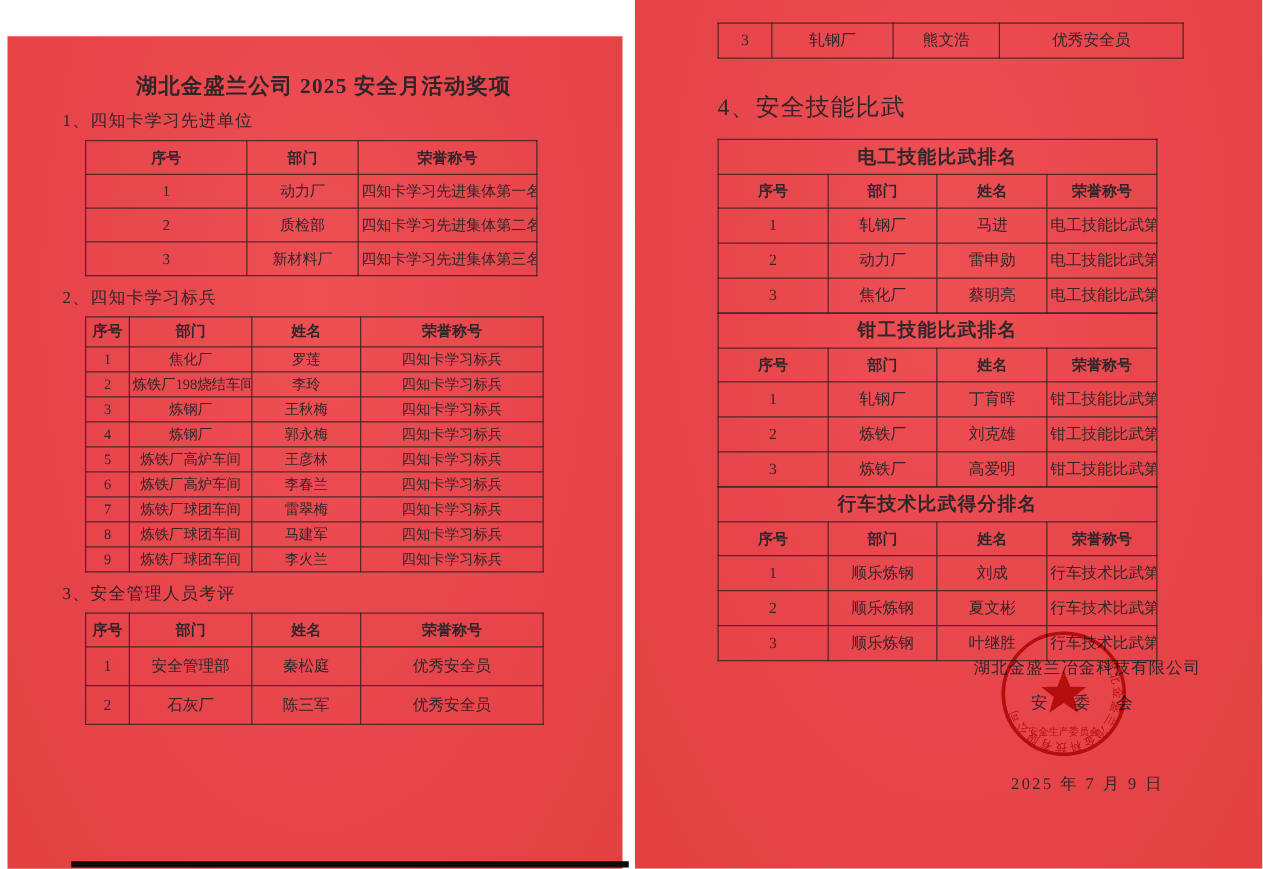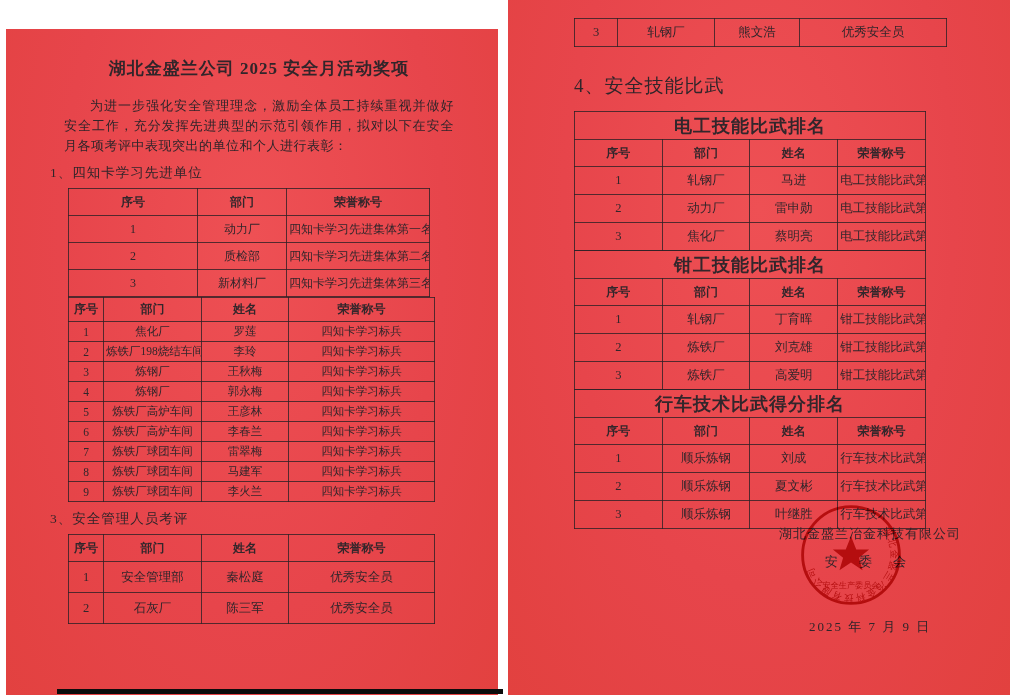--- a/index.html
+++ b/index.html
@@ -56,21 +56,21 @@
   .t3 th:nth-child(3),.t3 td:nth-child(3){width:82px;}
   .t3 th:nth-child(4),.t3 td:nth-child(4){width:141px;}
   
   .p2{width:352px;}
   .p2 th{height:26px;}
   .p2 td{height:27px;font-size:12.5px;}
   .p2 th:nth-child(1),.p2 td:nth-child(1){width:38px;}
   .p2 th:nth-child(2),.p2 td:nth-child(2){width:92px;}
   .p2 th:nth-child(3),.p2 td:nth-child(3){width:80px;}
   .p2 th:nth-child(4),.p2 td:nth-child(4){width:142px;}
-  .p2 .group-title{font-weight:bold;font-size:18px;height:27px;letter-spacing:1px;}
+  .p2 .group-title{font-weight:bold;font-size:15px;height:27px;letter-spacing:1px;}
   .stack{margin-top:-1px;}
   .sec4-label{font-size:19px;margin:26px 0 12px 4px;letter-spacing:1px;}
   .cont-tbl{margin-top:2px;}
   
   .signature{
     position:absolute;left:252px;top:520px;width:220px;
     text-align:center;font-size:13px;letter-spacing:1px;line-height:28px;
   }
   .sig-committee{letter-spacing:9px;}
   .sig-date{letter-spacing:2px;margin-top:37px;}
@@ -84,21 +84,20 @@
   .corner-wedge{
     position:absolute;left:0;top:0;width:0;height:0;
     border-top:16px solid #ffffff;border-right:14px solid transparent;
   }
 </style>
 </head>
 <body>
 
 <div class="page" id="page1">
   <div class="doc-title">湖北金盛兰公司 2025 安全月活动奖项</div>
-  <p class="intro">为进一步强化安全管理理念，激励全体员工持续重视并做好安全工作，充分发挥先进典型的示范引领作用，拟对以下在安全月各项考评中表现突出的单位和个人进行表彰：</p>
 
   <div class="sec-label">1、四知卡学习先进单位</div>
   <table class="tbl t1">
     <thead>
         <tr>
           <th>序号</th>
           <th>部门</th>
           <th>荣誉称号</th>
         </tr>
       </thead>
@@ -114,20 +113,21 @@
           <td>四知卡学习先进集体第二名</td>
         </tr>
         <tr>
           <td>3</td>
           <td>新材料厂</td>
           <td>四知卡学习先进集体第三名</td>
         </tr>
       </tbody>
   </table>
 
+  <div class="sec-label">2、四知卡学习标兵</div>
   <table class="tbl t2">
     <thead>
         <tr>
           <th>序号</th>
           <th>部门</th>
           <th>姓名</th>
           <th>荣誉称号</th>
         </tr>
       </thead>
     <tbody>

